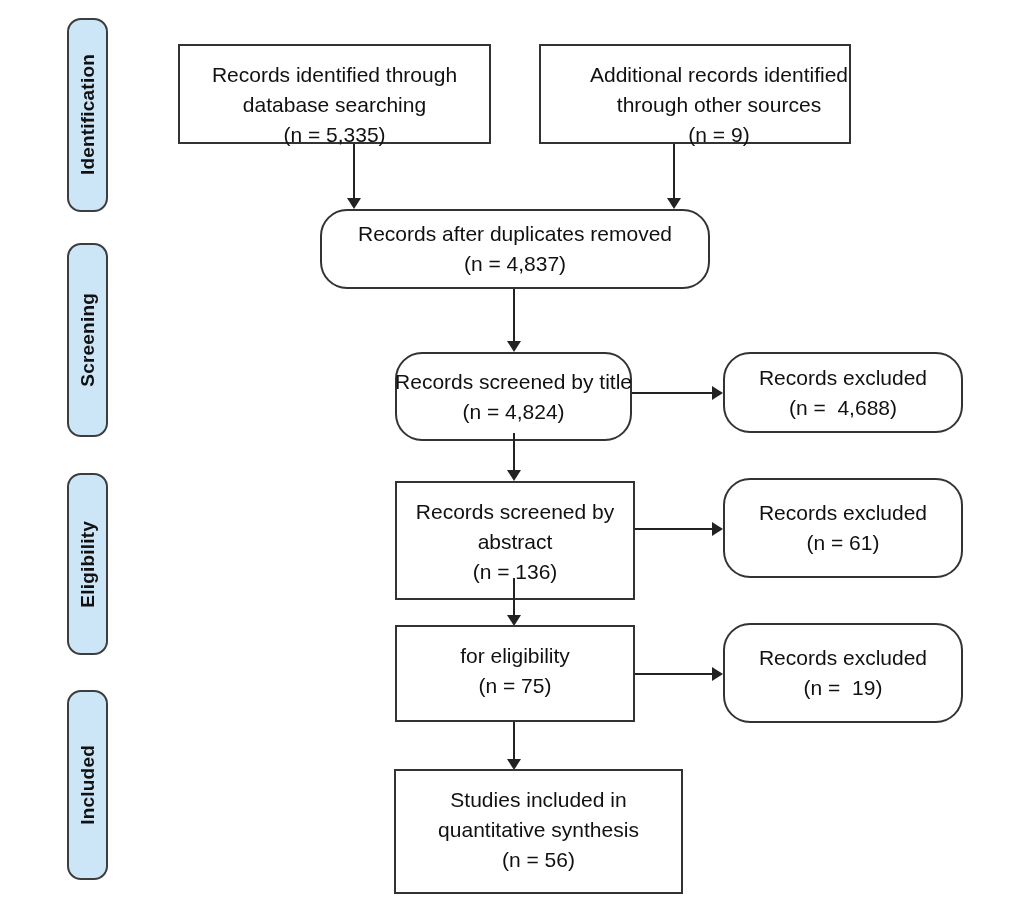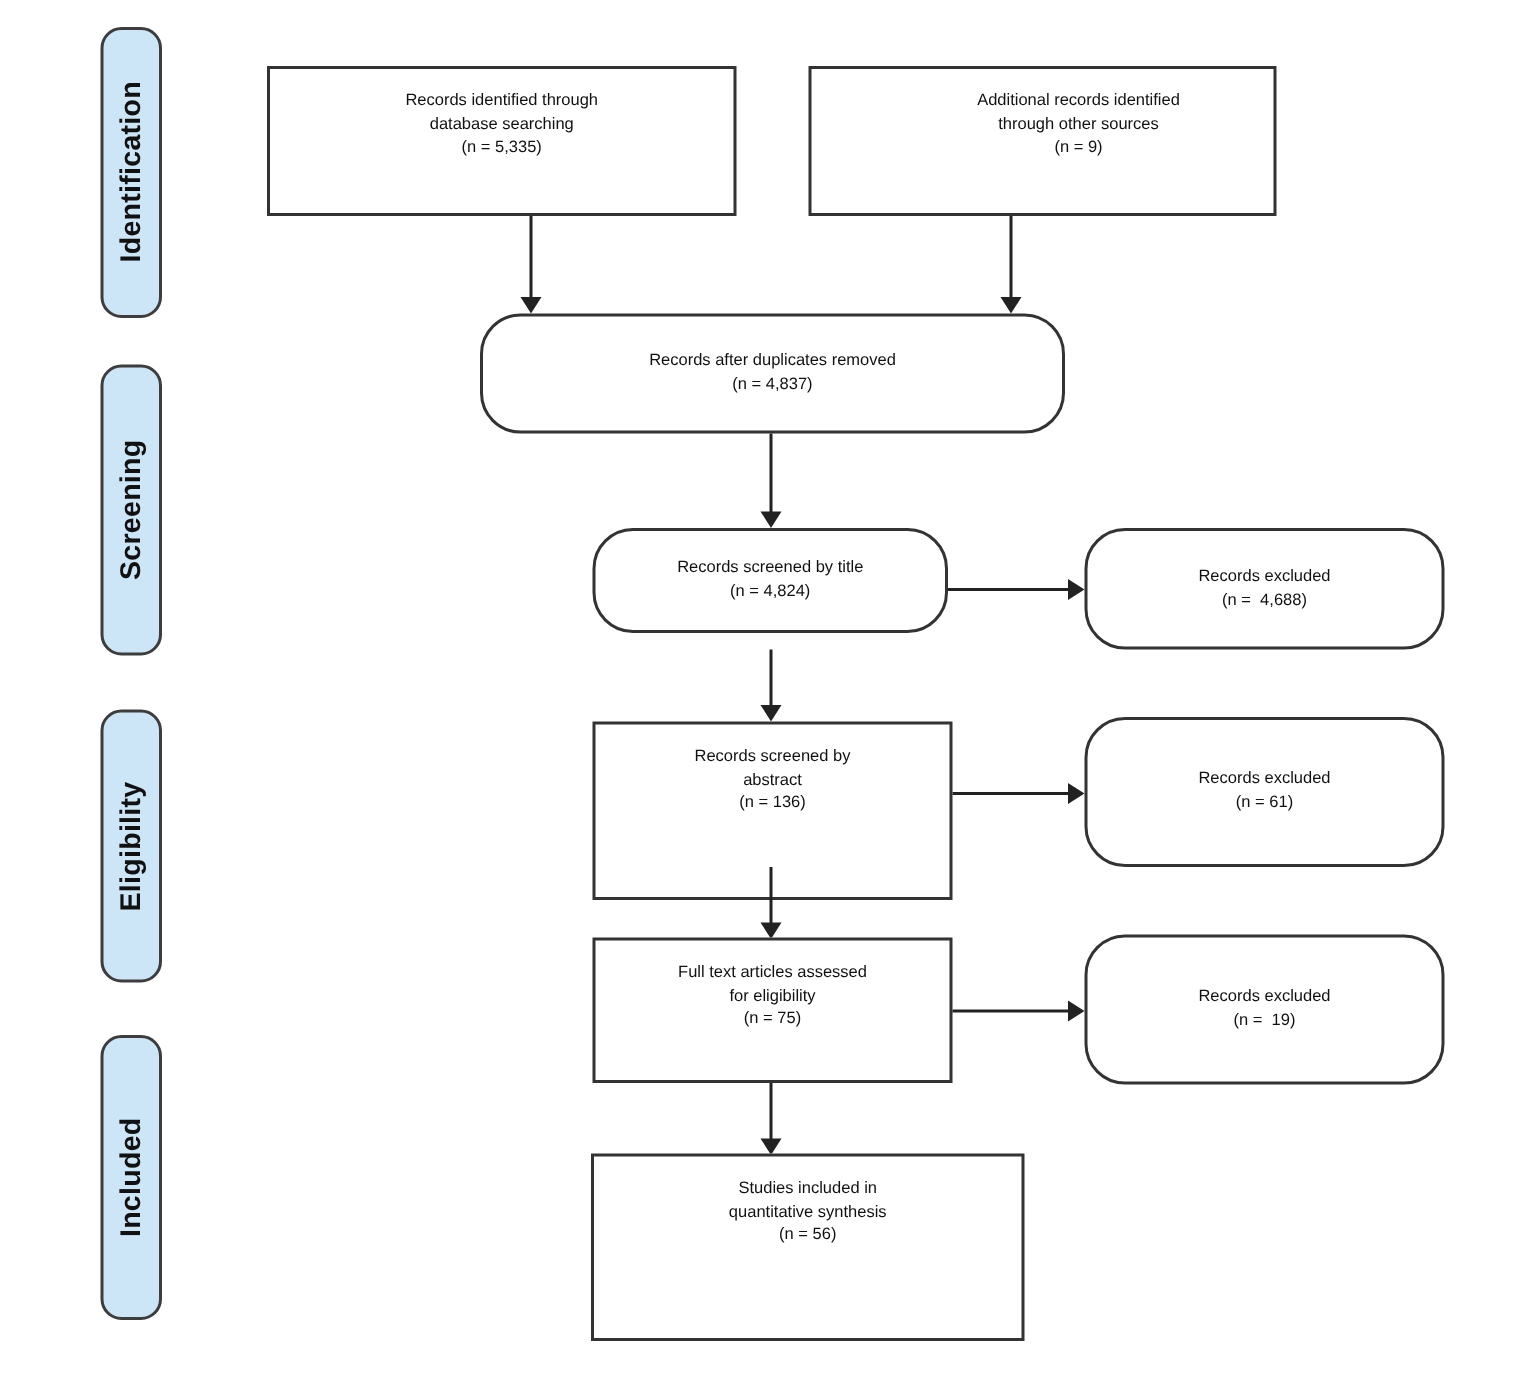--- a/index.html
+++ b/index.html
@@ -48,21 +48,21 @@
     border: 2px solid #333333;
     box-sizing: border-box;
     display: flex;
     flex-direction: column;
     align-items: center;
     justify-content: flex-start;
     padding-top: 14px;
   }
   .flow-box.center-v { justify-content: center; padding-top: 0; border-radius: 27px; }
   .flow-box .line {
-    font-size: 11px;
+    font-size: 21px;
     color: #111111;
     line-height: 1.42;
     text-align: center;
     white-space: pre;
   }
 
   
   .vline {
     position: absolute;
     width: 2px;
@@ -130,21 +130,21 @@
   <div class="arrow-down" style="left:667px; top:198px;"></div>
 
   <div class="flow-box center-v" style="left:320px; top:209px; width:390px; height:80px;">
     <span class="line">Records after duplicates removed</span>
     <span class="line">(n = 4,837)</span>
   </div>
 
   <div class="vline" style="left:513px; top:289px; height:56px;"></div>
   <div class="arrow-down" style="left:507px; top:341px;"></div>
 
-  <div class="flow-box center-v" style="left:395px; top:352px; width:237px; height:70px;justify-content:center;">
+  <div class="flow-box center-v" style="left:395px; top:352px; width:237px; height:89px;justify-content:center;">
     <span class="line">Records screened by title</span>
     <span class="line">(n = 4,824)</span>
   </div>
 
   <div class="hline" style="left:632px; top:392px; width:83px;"></div>
   <div class="arrow-right" style="left:712px; top:386px;"></div>
 
   <div class="flow-box center-v" style="left:723px; top:352px; width:240px; height:81px;">
     <span class="line">Records excluded</span>
     <span class="line">(n =  4,688)</span>
@@ -164,21 +164,20 @@
 
   <div class="flow-box center-v" style="left:723px; top:478px; width:240px; height:100px;">
     <span class="line">Records excluded</span>
     <span class="line">(n = 61)</span>
   </div>
 
   <div class="vline" style="left:513px; top:578px; height:42px;"></div>
   <div class="arrow-down" style="left:507px; top:615px;"></div>
 
   <div class="flow-box" style="left:395px; top:625px; width:240px; height:97px;">
-    <span class="line">Full text articles assessed</span>
     <span class="line">for eligibility</span>
     <span class="line">(n = 75)</span>
   </div>
 
   <div class="hline" style="left:635px; top:673px; width:80px;"></div>
   <div class="arrow-right" style="left:712px; top:667px;"></div>
 
   <div class="flow-box center-v" style="left:723px; top:623px; width:240px; height:100px;">
     <span class="line">Records excluded</span>
     <span class="line">(n =  19)</span>

